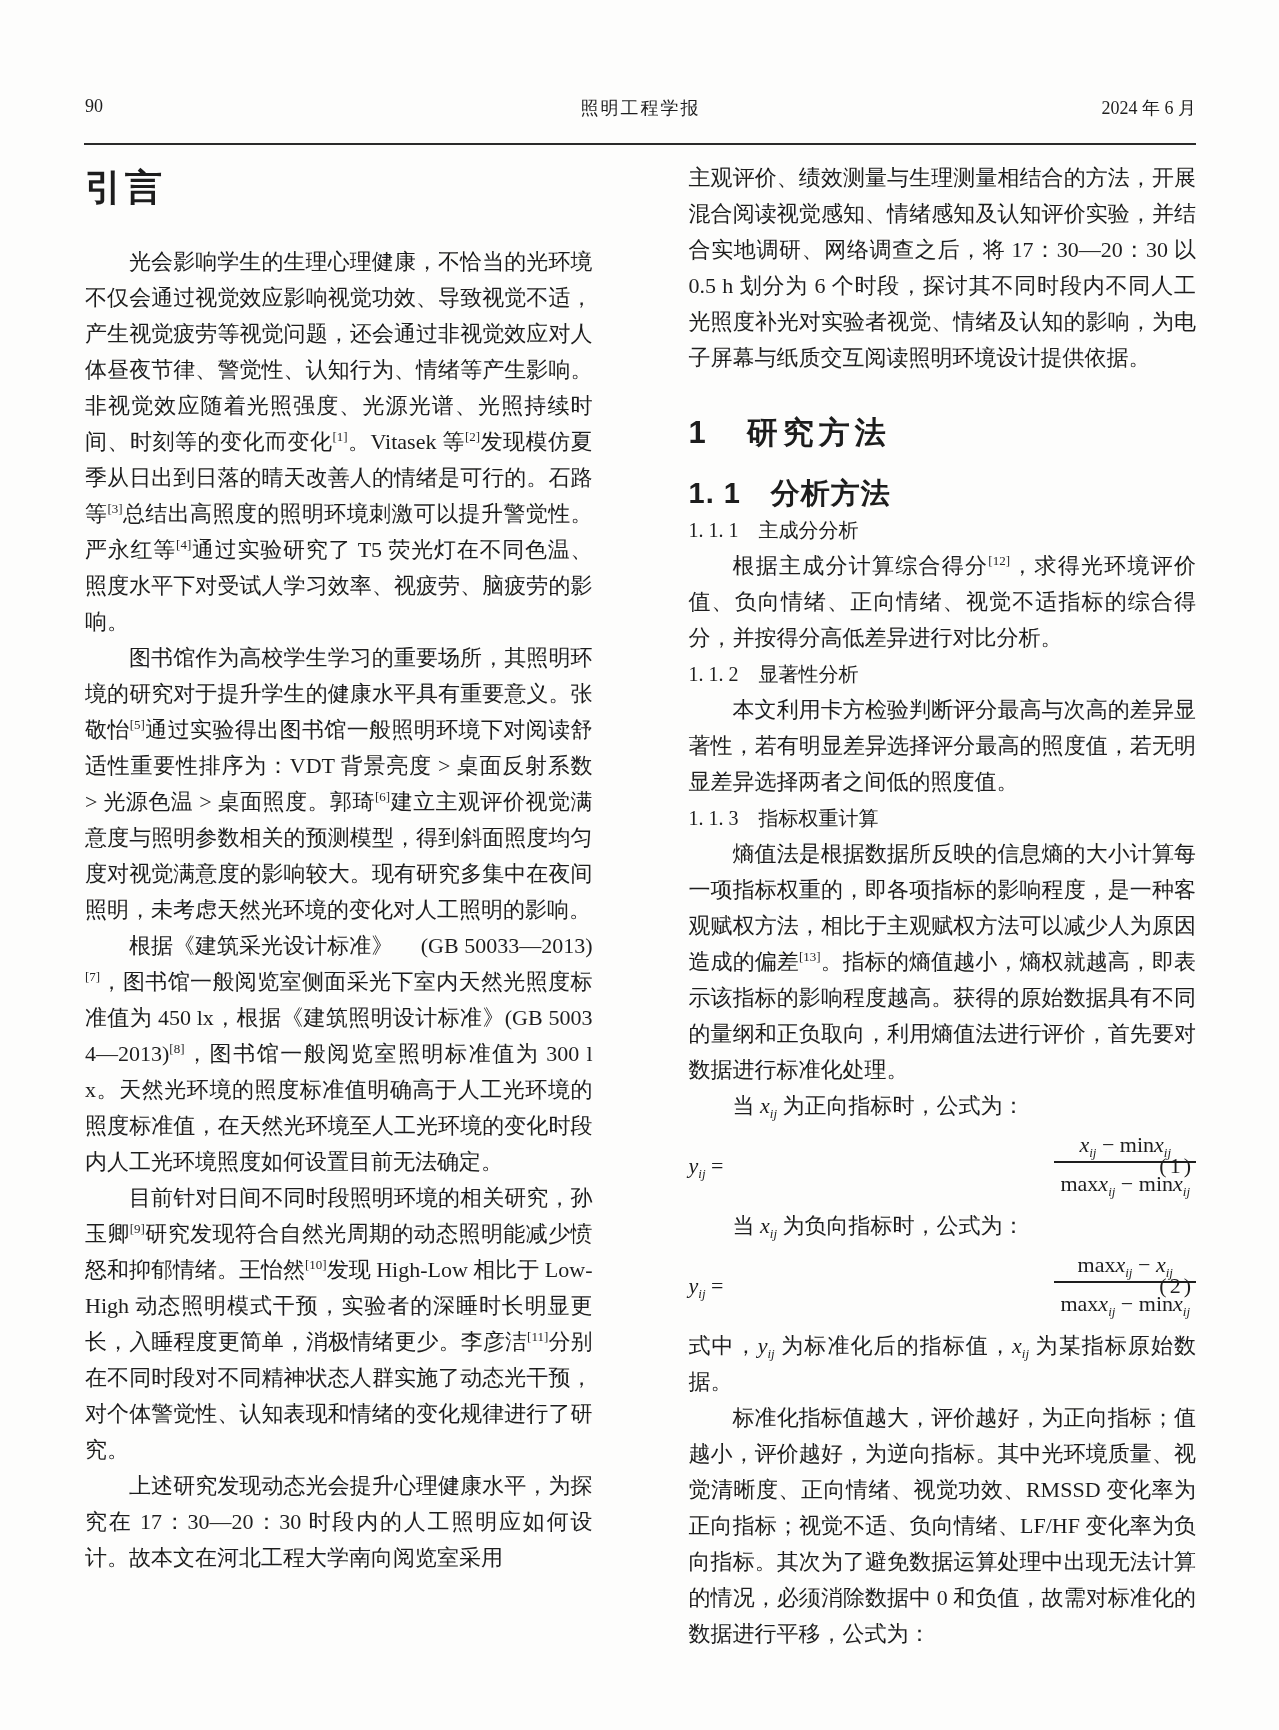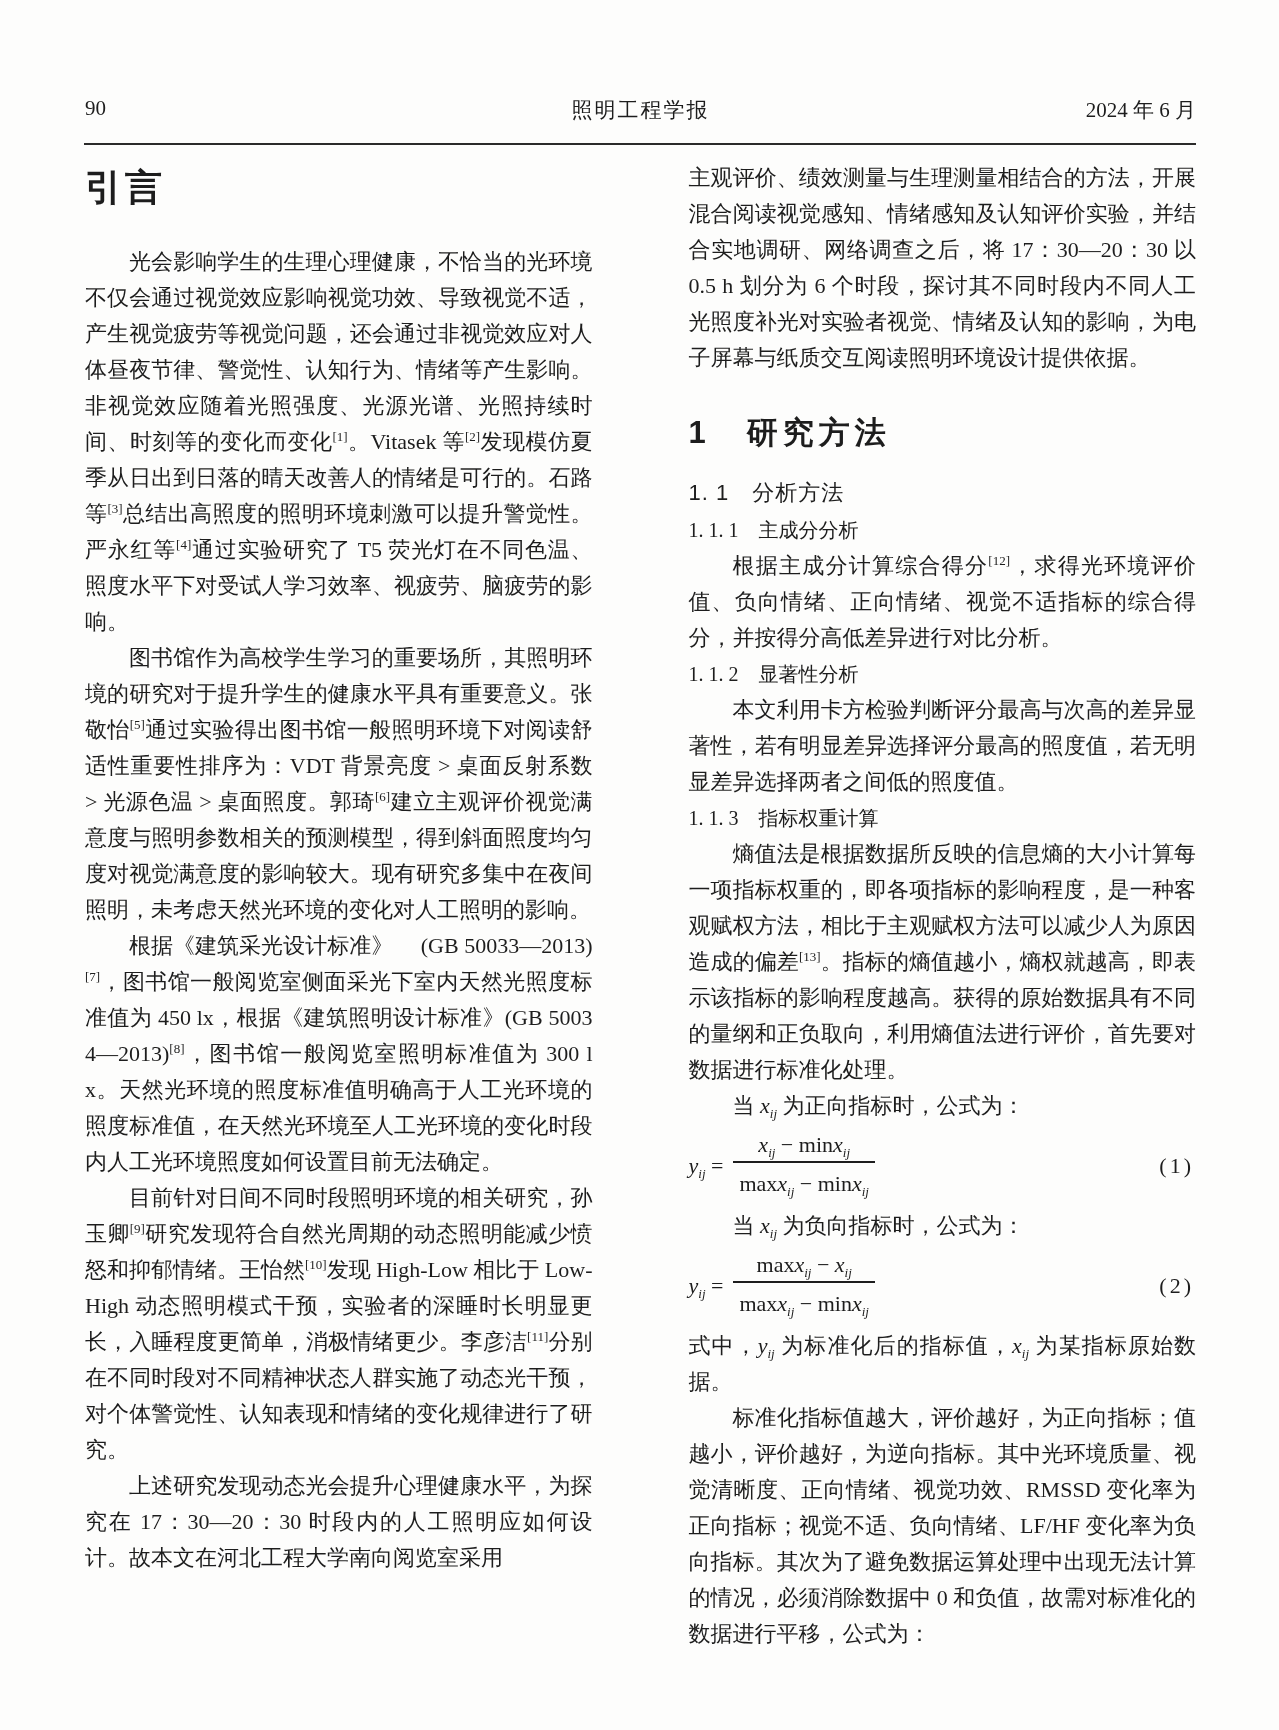--- a/index.html
+++ b/index.html
@@ -7,21 +7,21 @@
     position:relative;
     width:1279px;height:1730px;
     margin:0 auto;
     background:var(--paper,#fdfdfc);
     color:var(--ink,#1d1d1d);
     font-family:"Liberation Serif","DejaVu Serif",serif;
     overflow:hidden;
   }
   .header{
     position:absolute;top:96px;left:85px;right:83px;height:30px;
-    font-size:21px;
+    font-size:18px;
   }
   .pgnum{position:absolute;left:0;top:0;}
   .jtitle{position:absolute;left:50%;top:0;transform:translateX(-50%);letter-spacing:2px;}
   .jdate{position:absolute;right:0;top:0;}
   .rule{
     position:absolute;top:143px;left:84px;right:83px;height:0;
     border-top:2px solid var(--rule,#2a2a2a);
   }
   .columns{
     position:absolute;top:160px;left:85px;right:83px;
@@ -40,37 +40,37 @@
     font-weight:bold;font-size:37px;line-height:44px;
     margin:6px 0 34px 0;letter-spacing:3px;
   }
   .h-section{
     font-family:"Liberation Sans","DejaVu Sans",sans-serif;
     font-weight:bold;font-size:31px;line-height:42px;
     margin:36px 0 24px 0;letter-spacing:5px;
   }
   .h-sub{
     font-family:"Liberation Sans","DejaVu Sans",sans-serif;
-    font-weight:normal;font-size:22px;line-height:30px;
+    font-weight:bold;font-size:29px;line-height:30px;
     margin:6px 0 4px 0;letter-spacing:1px;
   }
   .h-subsub{
     font-size:20px;line-height:36px;margin:0;
   }
   sup.ref{
     font-size:13px;line-height:0;vertical-align:8px;
     letter-spacing:0;
   }
   sub.vsub{
     font-size:13px;line-height:0;vertical-align:-5px;
     font-style:italic;
   }
   .equation{
     position:relative;
-    display:flex;justify-content:flex-start;align-items:center;
+    display:flex;justify-content:space-between;align-items:center;
     margin:4px 0;font-size:22px;
   }
   .equation i, .para i{font-style:italic;}
   .eq-lhs{margin-right:10px;}
   .frac{display:inline-flex;flex-direction:column;text-align:center;}
   .frac .num{line-height:33px;padding:0 6px;}
   .frac .den{line-height:33px;padding:4px 6px;border-top:2px solid var(--ink,#1d1d1d);}
   .eq-tag{position:absolute;right:2px;top:50%;transform:translateY(-50%);letter-spacing:3px;}
 </style>
 </head>

